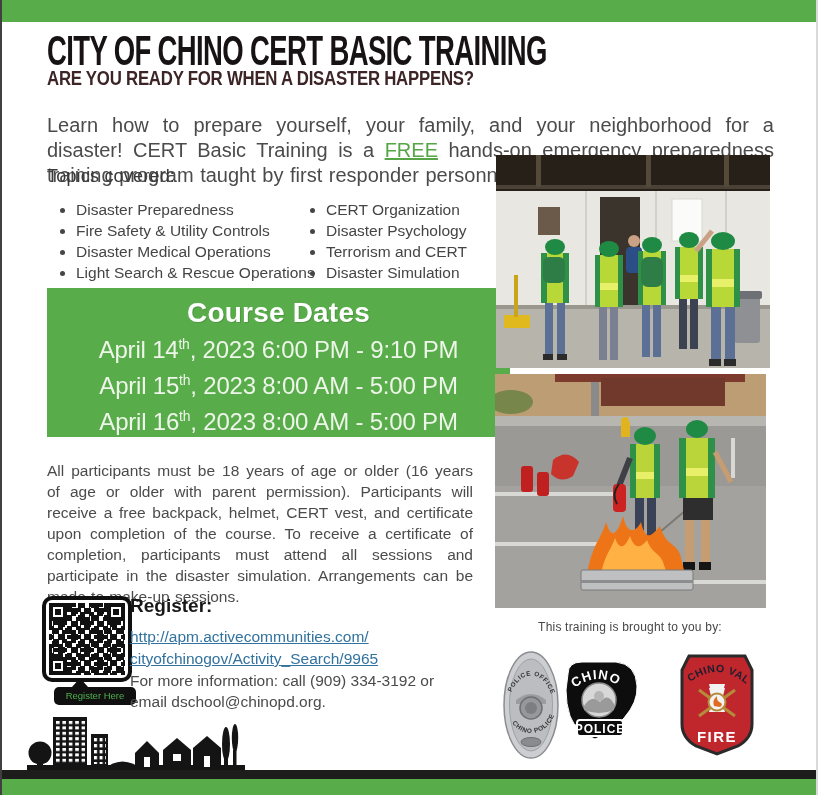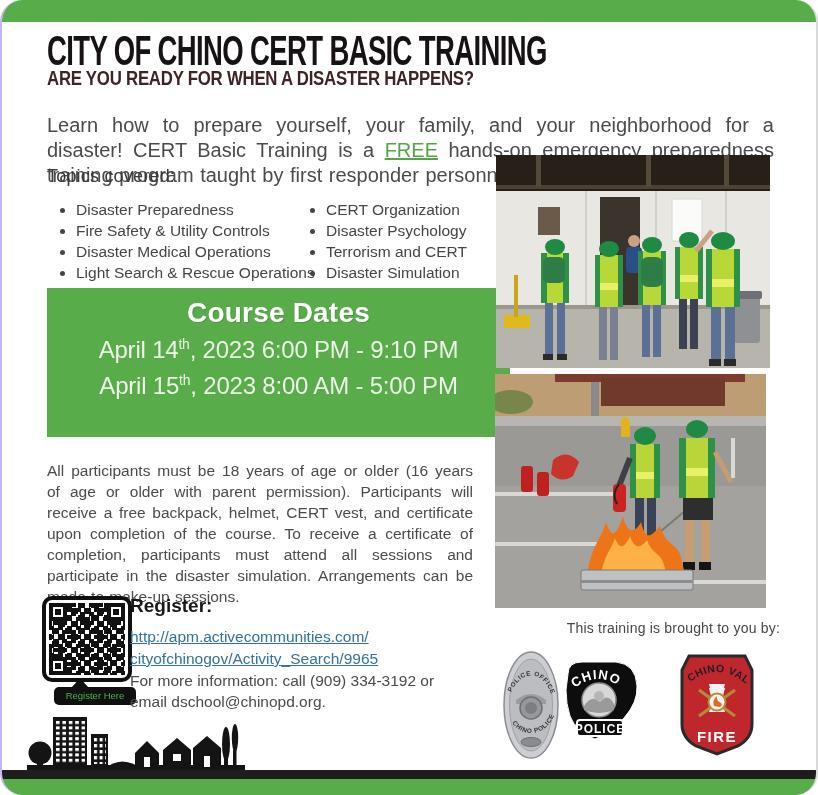--- a/index.html
+++ b/index.html
@@ -1,21 +1,20 @@
 <!DOCTYPE html>
 <html><head>
 <meta charset="utf-8">
 <style>
   html,body{margin:0;padding:0;background:#ffffff;}
   #page{
     position:relative;width:818px;height:795px;overflow:hidden;
     background:#ffffff;box-sizing:border-box;
-    border-left:2px solid #c4b5fd;border-right:2px solid #d9d9d9;
+    border-left:2px solid #404040;border-right:2px solid #d9d9d9;
     font-family:"Liberation Sans", sans-serif;
-    border-radius:22px;
   }
   .abs{position:absolute;}
 
   
   .top-green-bar{top:0;left:0;width:100%;height:22px;background:#58ac4a;}
   .footer-black-bar{top:770px;left:0;width:100%;height:9px;background:#1d1d1b;}
   .footer-green-bar{top:779px;left:0;width:100%;height:16px;background:#58ac4a;}
 
   
   .main-title{
@@ -92,22 +91,22 @@
   .register-heading{font-size:19px;font-weight:800;color:#181818;margin-bottom:10px;}
   .register-link{color:#31729f;text-decoration:underline;display:block;line-height:22px;}
 
   
   .photo{background:#ddd;}
   .photo-1{top:155px;left:494px;width:274px;height:213px;}
   .photo-2{top:374px;left:493px;width:271px;height:234px;}
 
   
   .sponsor-heading{
-    top:620px;left:478px;width:300px;text-align:right;
-    font-size:14px;color:#474747;letter-spacing:0.2px;
+    top:620px;left:478px;width:300px;text-align:center;
+    font-size:12px;color:#474747;letter-spacing:0.2px;
   }
   .logo-badge{top:650px;left:500px;}
   .logo-shield{top:658px;left:554px;}
   .logo-fire{top:650px;left:676px;}
 
   .skyline{top:712px;left:25px;}
 </style>
 </head>
 <body>
 
@@ -131,20 +130,21 @@
     <li>Disaster Preparedness</li>
     <li>Fire Safety &amp; Utility Controls</li>
     <li>Disaster Medical Operations</li>
     <li>Light Search &amp; Rescue Operations</li>
   </ul>
 
   <div class="abs course-box">
     <div class="course-heading">Course Dates</div>
     <div class="course-line"><span>April 14</span><sup>th</sup><span>, 2023 6:00 PM - 9:10 PM</span></div>
     <div class="course-line"><span>April 15</span><sup>th</sup><span>, 2023 8:00 AM - 5:00 PM</span></div>
+    <div class="course-line"><span>April 16</span><sup>th</sup><span>, 2023 8:00 AM - 5:00 PM</span></div>
   </div>
 
   <p class="abs details-par">All participants must be 18 years of age or older (16 years of age or older with parent permission). Participants will receive a free backpack, helmet, CERT vest, and certificate upon completion of the course. To receive a certificate of completion, participants must attend all sessions and participate in the disaster simulation. Arrangements can be made to make-up sessions.</p>
 
   <div class="abs qr-box">
     <div class="qr-pattern">
       <div class="finder tl"></div>
       <div class="finder tr"></div>
       <div class="finder bl"></div>
     </div>

